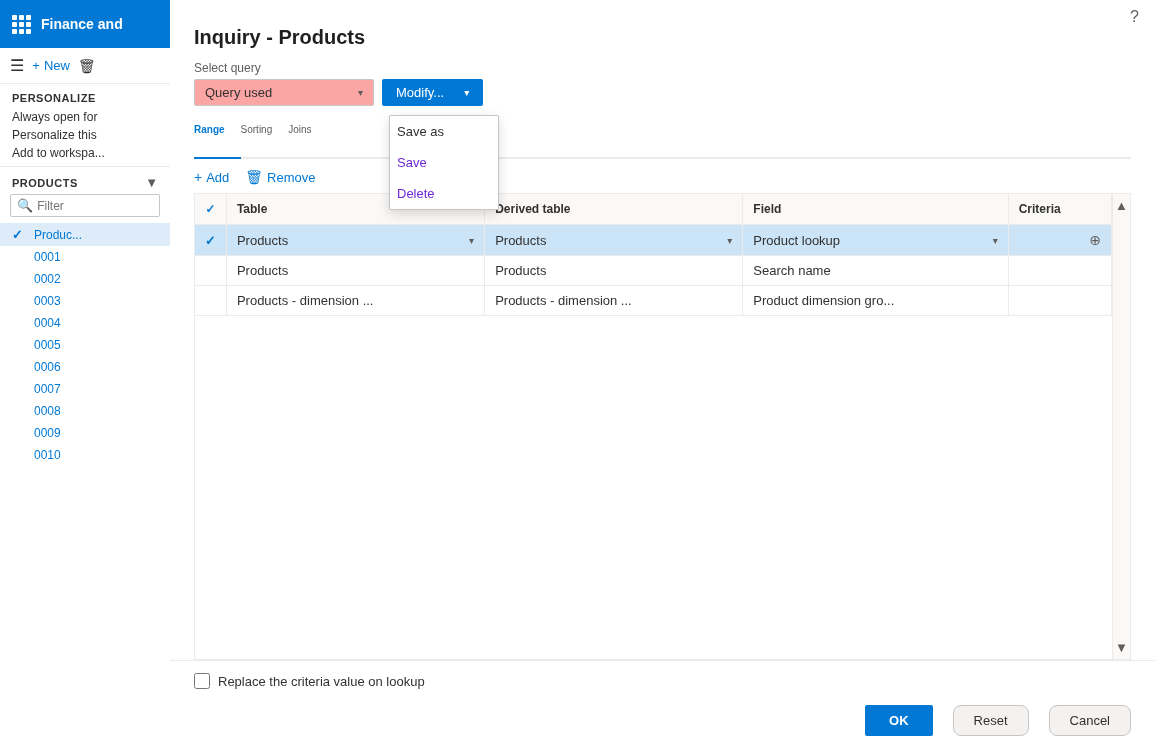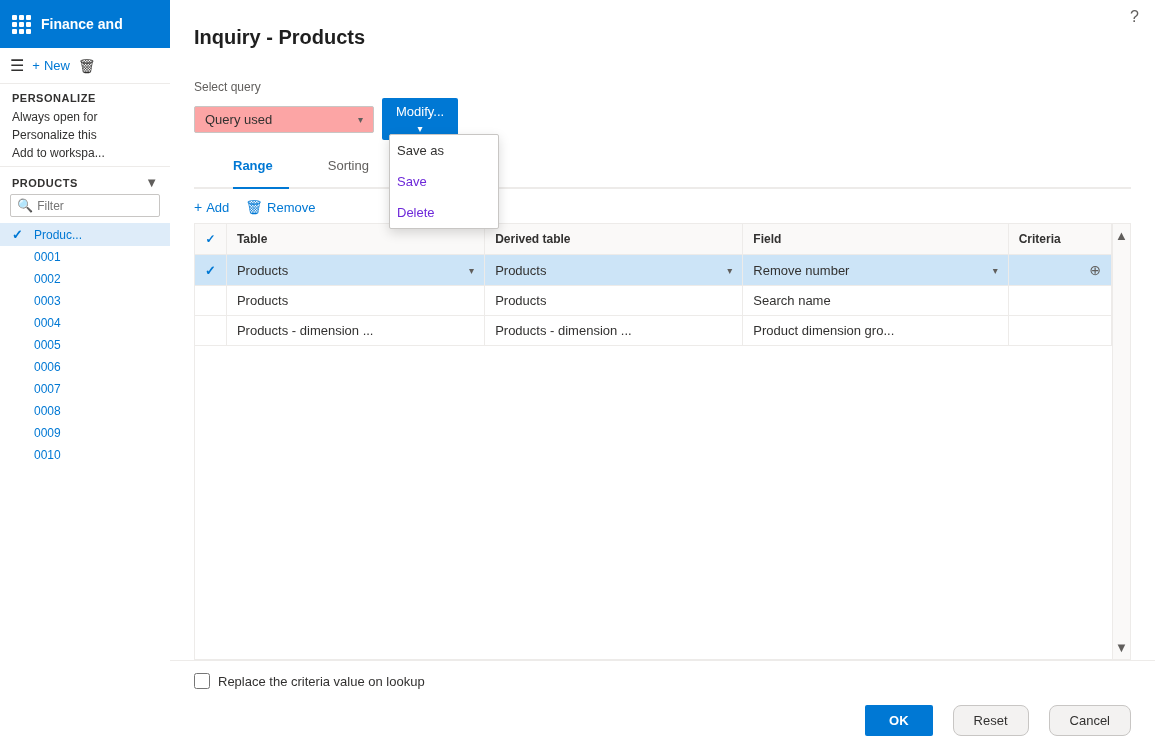--- a/index.html
+++ b/index.html
@@ -164,21 +164,20 @@
       padding: 0 24px;
       flex: 1;
       display: flex;
       flex-direction: column;
       overflow: hidden;
     }
     .select-query-label {
       font-size: 12px;
       color: #605e5c;
       margin-bottom: 4px;
-      margin-top: 19px;
     }
     .query-row {
       display: flex;
       align-items: center;
       gap: 8px;
       margin-bottom: 12px;
       position: relative;
     }
     .query-select {
       display: flex;
@@ -197,22 +196,21 @@
     .modify-btn {
       background: #0078d4;
       color: #fff;
       border: none;
       border-radius: 2px;
       padding: 6px 14px;
       cursor: pointer;
       font-size: 13px;
       display: flex;
       align-items: center;
-      gap: 4px;
-      flex-direction: column;
+      gap: 20px;
     }
     .modify-btn .chevron { font-size: 10px; }
 
     
     .dropdown-menu {
       position: absolute;
       left: 195px; top: 36px;
       background: #fff;
       border: 1px solid #c8c6c4;
       border-radius: 2px;
@@ -229,27 +227,26 @@
     .dropdown-item.disabled { color: #6d28d9; cursor: default; }
 
     
     .tabs {
       display: flex;
       gap: 0;
       border-bottom: 2px solid #edebe9;
       margin-bottom: 10px;
     }
     .tab {
-      padding: 6px 16px 14px 0;
-      font-size: 13px;
+      padding: 6px 16px 22px 0;
+      font-size: 10px;
       color: #605e5c;
       cursor: pointer;
       border-bottom: 2px solid transparent;
       margin-bottom: -2px;
-      margin-left: 39px;
     }
     .tab.active {
       color: #0078d4;
       border-bottom: 2px solid #0078d4;
       font-weight: 600;
     }
 
     
     .table-toolbar {
       display: flex;
@@ -512,21 +509,21 @@
                 </div>
               </td>
               <td>
                 <div class="cell-with-chevron">
                   <span>Products</span>
                   <span class="cell-chevron">▾</span>
                 </div>
               </td>
               <td>
                 <div class="cell-with-chevron">
-                  <span>Remove number</span>
+                  <span>Product lookup</span>
                   <span class="cell-chevron">▾</span>
                 </div>
               </td>
               <td>
                 <div style="display:flex;justify-content:flex-end;">
                   <span class="add-icon">⊕</span>
                 </div>
               </td>
             </tr>
             <tr>

